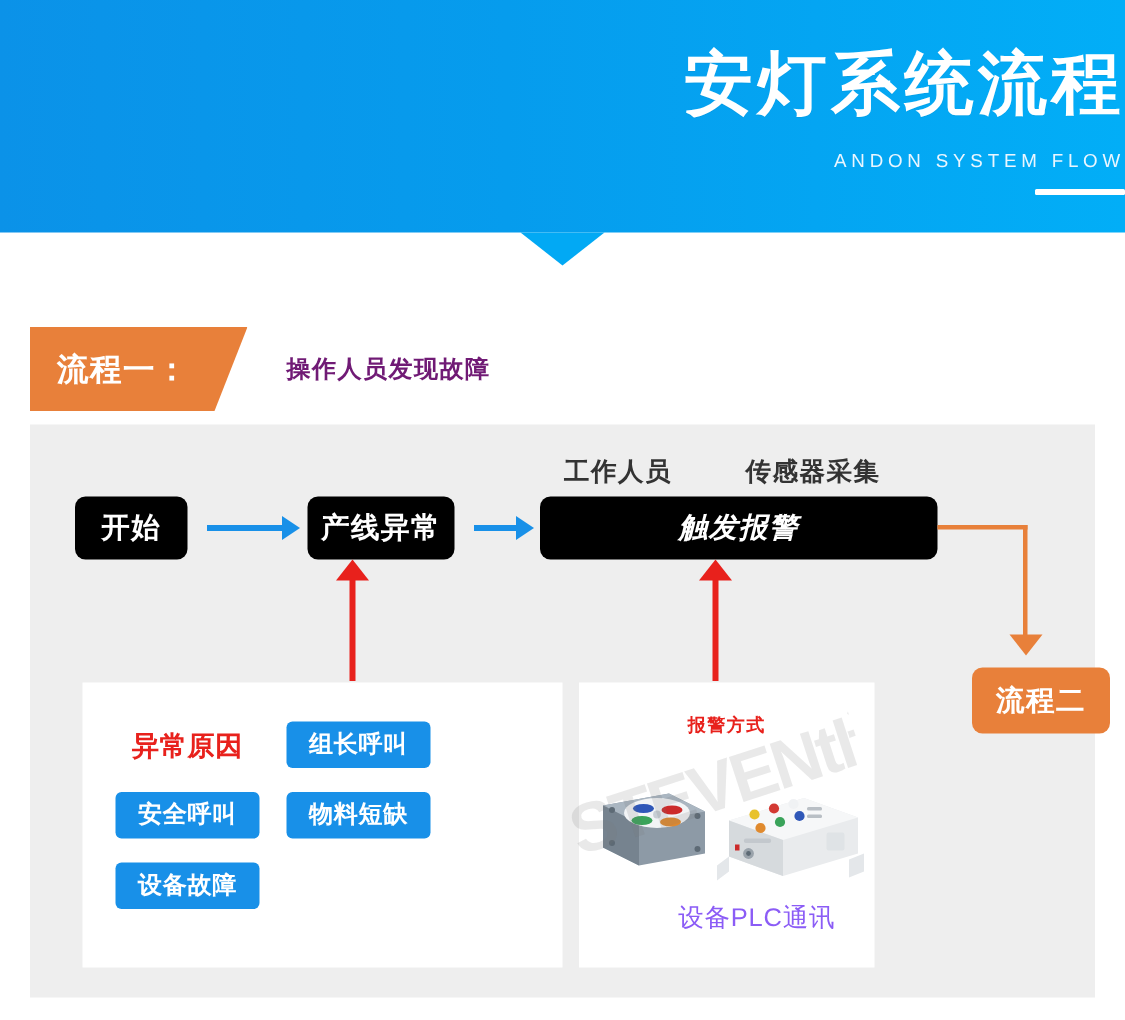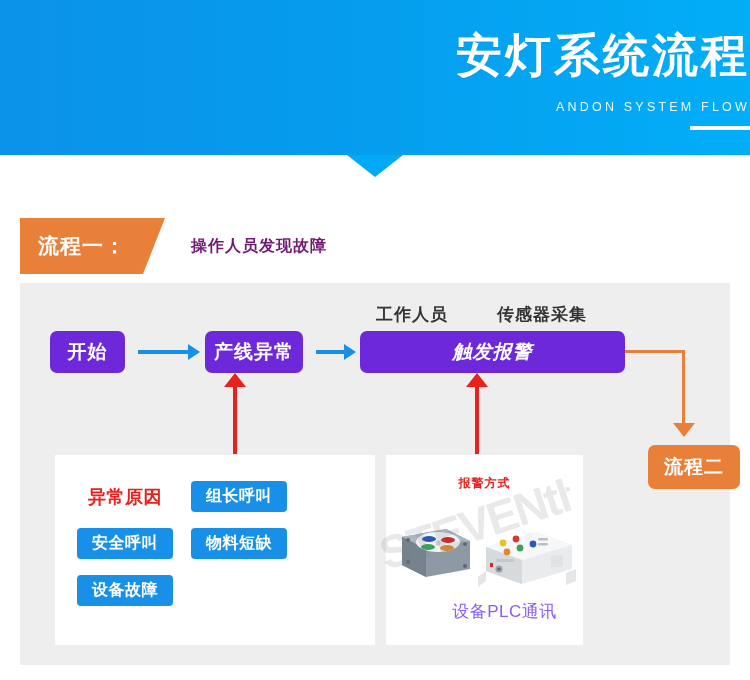--- a/index.html
+++ b/index.html
@@ -77,21 +77,21 @@
     position:absolute;left:20px;top:283px;width:710px;height:382px;
     background:#eeeeee;
   }
 
   
   .flow{
     position:absolute;left:0;top:0;width:710px;height:120px;
   }
   .node{
     position:absolute;
-    background:#6d28d9;
+    background:#000000;
     border-radius:7px;
     display:flex;align-items:center;justify-content:center;
     color:#ffffff;font-size:19px;font-weight:bold;letter-spacing:1px;
     box-sizing:border-box;
   }
   .node-start{left:30px;top:48px;width:75px;height:42px;}
   .node-line{left:185px;top:48px;width:98px;height:42px;}
   .node-wide{left:340px;top:48px;width:265px;height:42px;justify-content:space-around;padding:0 14px;}
   .node-wide span{font-size:19px;font-weight:bold;letter-spacing:1px;font-style:italic;}
 

